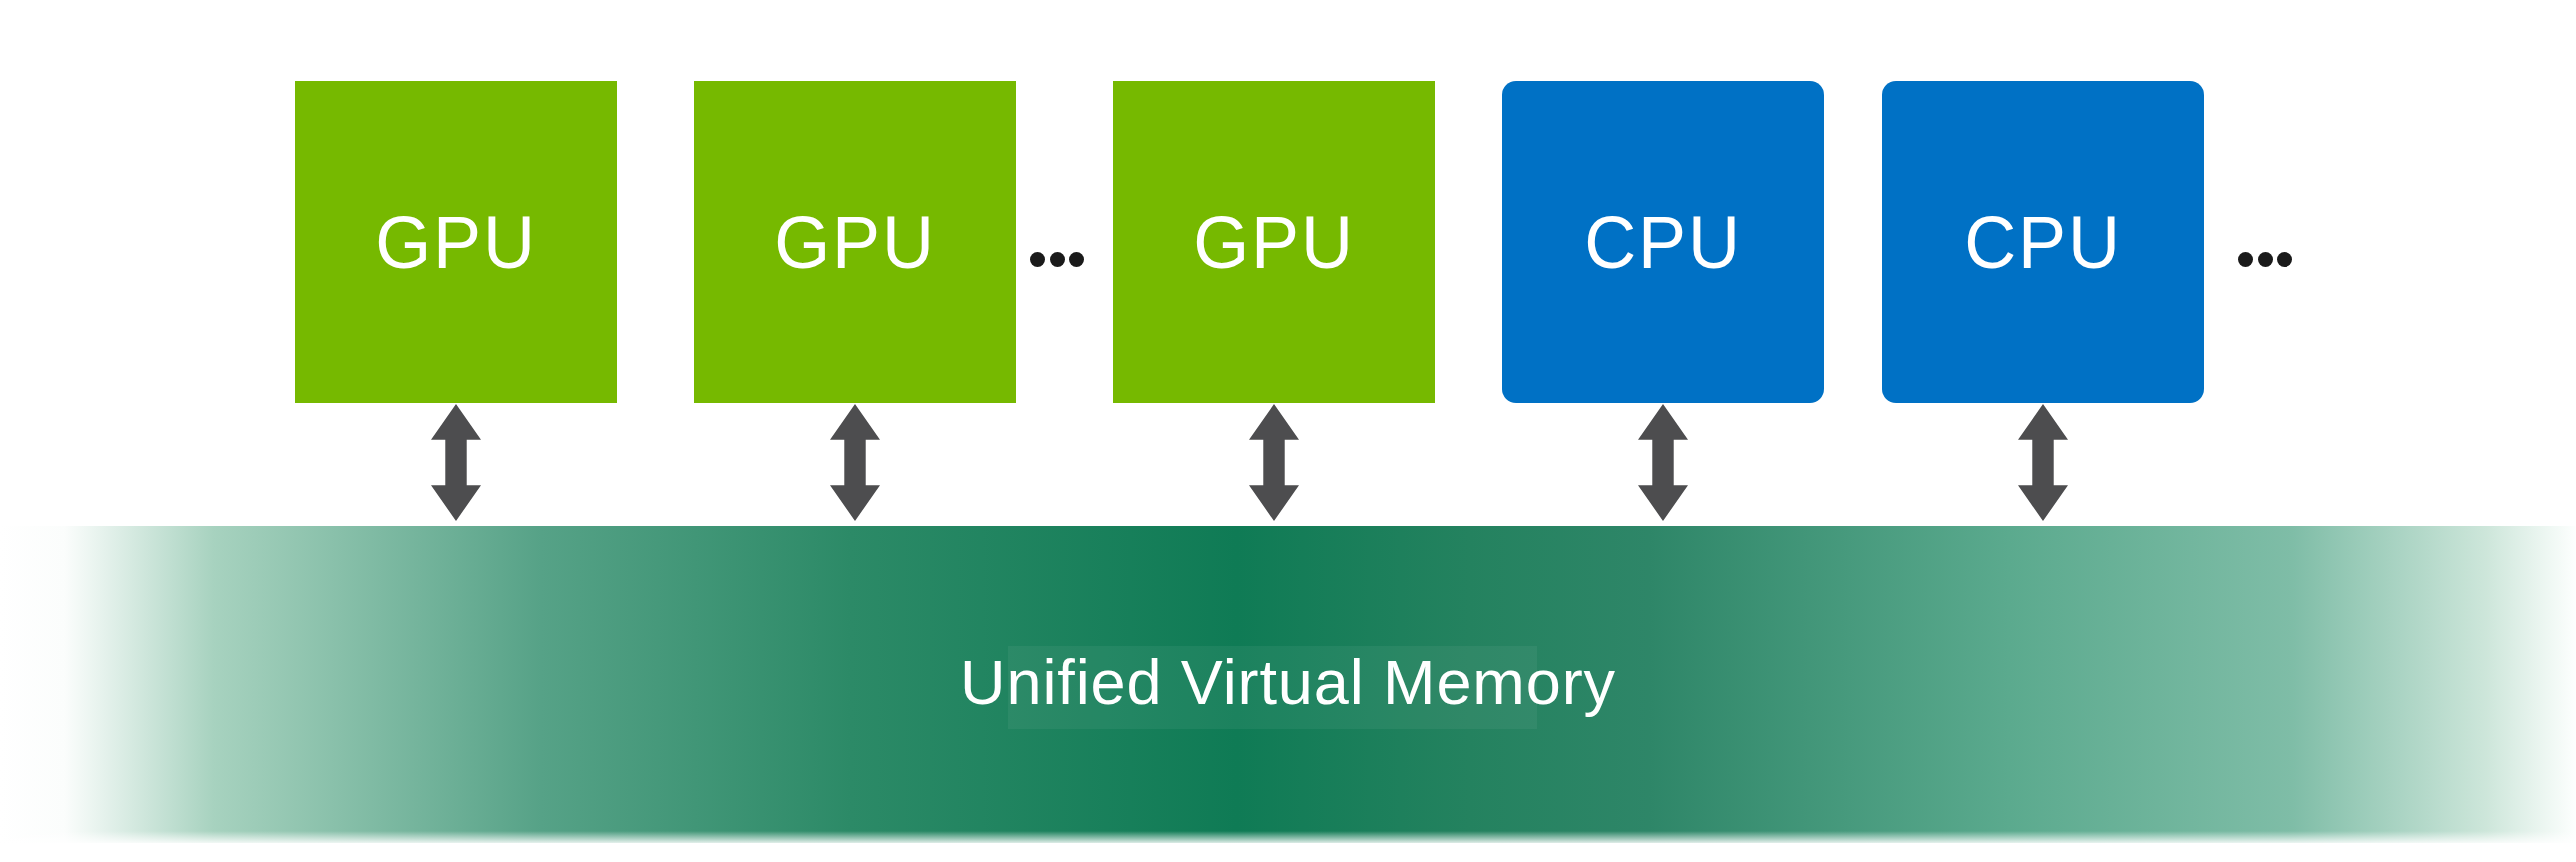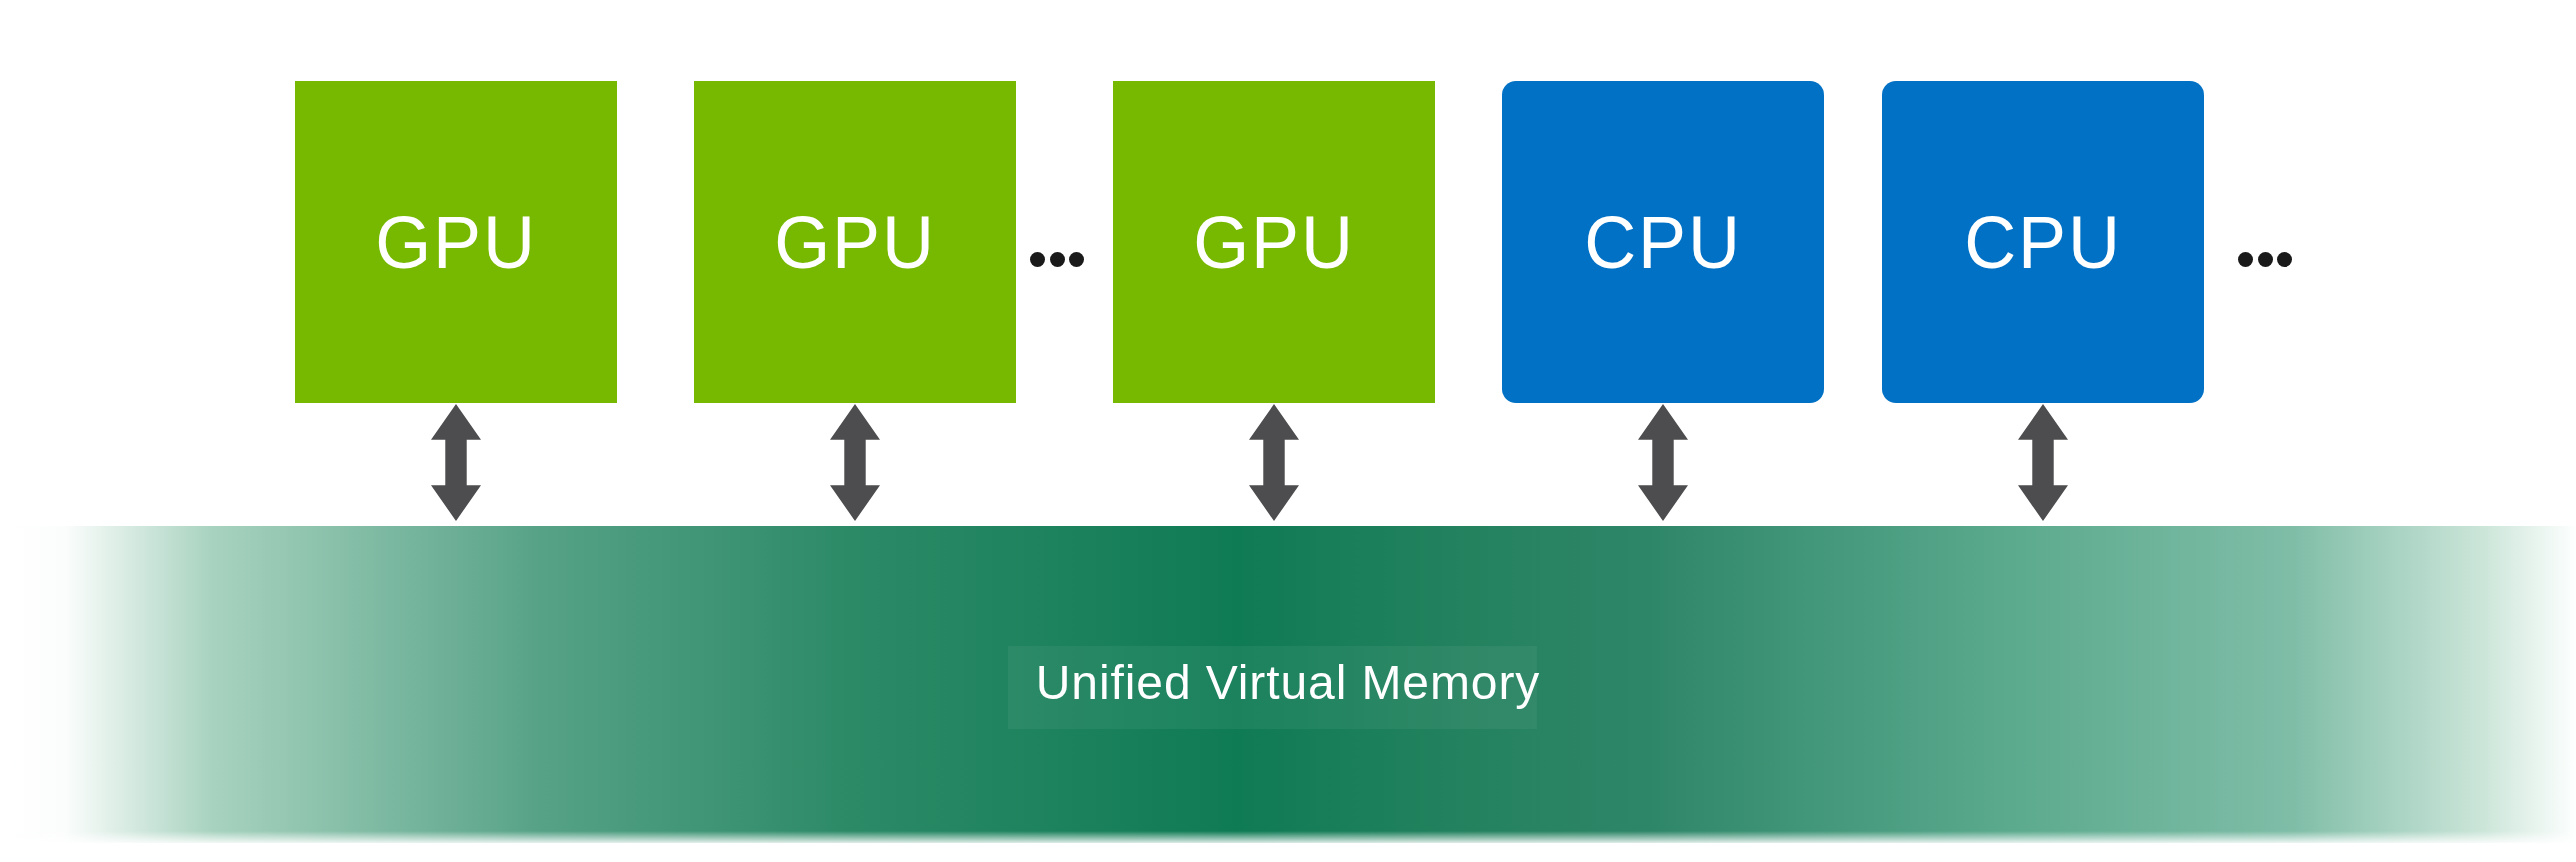--- a/index.html
+++ b/index.html
@@ -115,21 +115,21 @@
     left: 0;
     top: 0;
     width: 100%;
     height: 100%;
     display: flex;
     align-items: center;
     justify-content: center;
   }
   .band-label {
     color: #ffffff;
-    font-size: 48px;
+    font-size: 63px;
     font-weight: 300;
     letter-spacing: 0.9px;
     line-height: 1;
     padding-bottom: 3.6px;
   }
 </style>
 </head>
 <body>
 
 <div class="stage">

